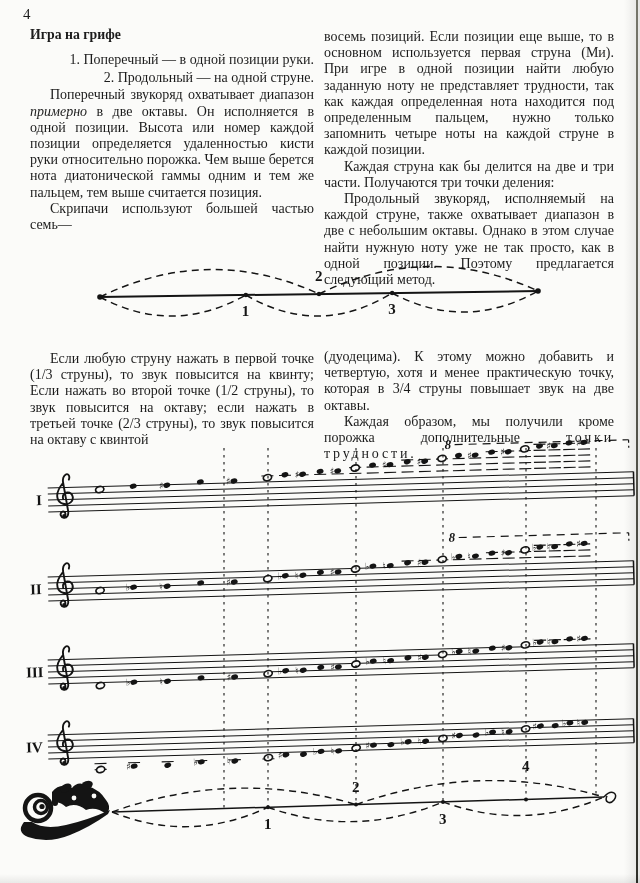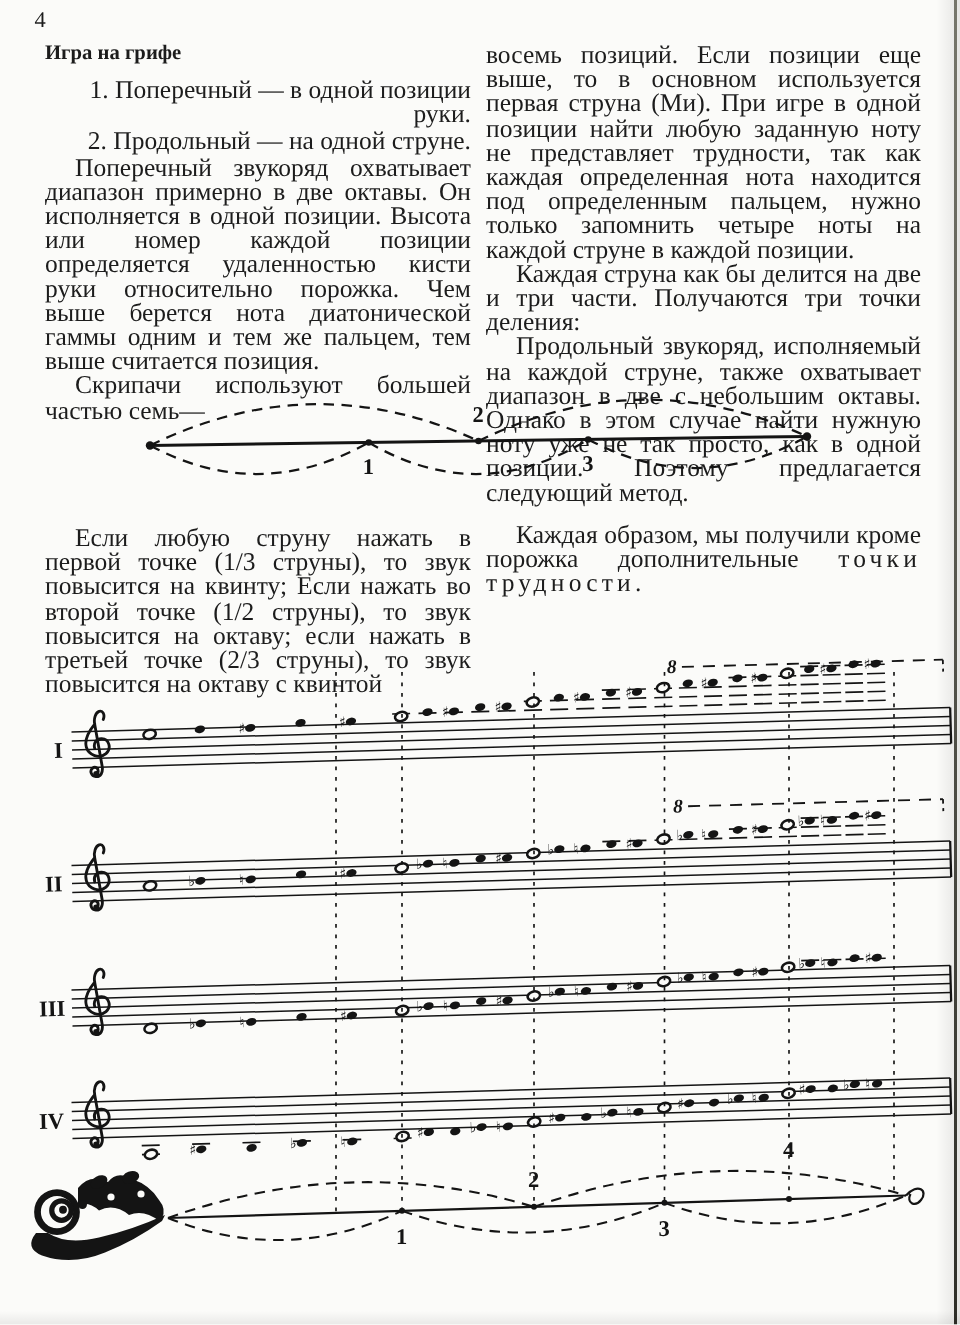--- a/index.html
+++ b/index.html
@@ -4,30 +4,30 @@
 <style>
   html,body{margin:0;padding:0;}
   body{
     width:640px;height:883px;position:relative;overflow:hidden;
     background:#fbfbf9;color:#1c1c1c;
     font-family:"Liberation Serif",serif;
   }
   .abs{position:absolute;}
   #pageNumber{left:23px;top:6px;font-size:15px;}
   #title{left:30px;top:27px;width:284px;font-weight:bold;font-size:13.8px;}
-  .col{width:284px;font-size:17px;line-height:16.2px;}
+  .col{width:284px;font-size:14px;line-height:16.2px;}
   #colLeft{left:30px;top:47px;}
   #colRight{left:324px;top:29px;width:290px;}
   #belowLeft{left:30px;top:351px;}
   #belowRight{left:324px;top:349px;width:290px;}
   .col p{margin:0;text-align:justify;text-indent:20px;}
   .col p.noind{text-indent:0;}
   .col p.li{text-indent:0;margin:2px 0 1px 2px;text-align:right;}
   .col .gap{height:3px;}
-  .it{}
+  .it{font-style:italic;}
   .sp{letter-spacing:2.8px;}
   svg{position:absolute;left:0;}
   #topDiagram{top:252px;}
   #musicFigure{top:425px;}
   .dlabel{font-family:"Liberation Serif",serif;font-weight:bold;font-size:15px;fill:#141414;}
   .numeral{font-family:"Liberation Serif",serif;font-weight:bold;font-size:15px;fill:#141414;}
   .oct{font-family:"Liberation Serif",serif;font-weight:bold;font-style:italic;font-size:13px;fill:#141414;}
   .acc{font-family:"DejaVu Sans",sans-serif;font-size:9.5px;fill:#141414;}
   #edgeShade{right:0;top:0;width:16px;height:100%;
     background:linear-gradient(to right, rgba(0,0,0,0), rgba(0,0,0,0.09));}
@@ -71,20 +71,21 @@
     <circle cx="319" cy="294" r="2.2" fill="#141414"></circle>
     <text x="315" y="281" class="dlabel">2</text>
     <circle cx="392.146" cy="292.998" r="2.2" fill="#141414"></circle>
     <text x="388.146" y="313.998" class="dlabel">3</text>
   </svg>
 
 <div class="abs col" id="belowLeft">
   <p>Если любую струну нажать в первой точке (1/3 струны), то звук повысится на квинту; Если нажать во второй точке (1/2 струны), то звук повысится на октаву; если нажать в третьей точке (2/3 струны), то звук повысится на октаву с квинтой</p>
 </div>
 <div class="abs col" id="belowRight">
+  <p class="noind">(дуодецима). К этому можно добавить и четвертую, хотя и менее практическую точку, которая в 3/4 струны повышает звук на две октавы.</p>
   <p><span>Каждая образом, мы получили кроме порожка дополнительные </span><span class="sp">точки трудности.</span></p>
 </div>
 
 <svg id="musicFigure" width="640" height="458" viewBox="0 425 640 458">
     <g transform="rotate(-1.6 48 500)">
       <line x1="48" y1="488" x2="634" y2="488" stroke="#141414" stroke-width="1"></line>
       <line x1="48" y1="494" x2="634" y2="494" stroke="#141414" stroke-width="1"></line>
       <line x1="48" y1="500" x2="634" y2="500" stroke="#141414" stroke-width="1"></line>
       <line x1="48" y1="506" x2="634" y2="506" stroke="#141414" stroke-width="1"></line>
       <line x1="48" y1="512" x2="634" y2="512" stroke="#141414" stroke-width="1"></line>

